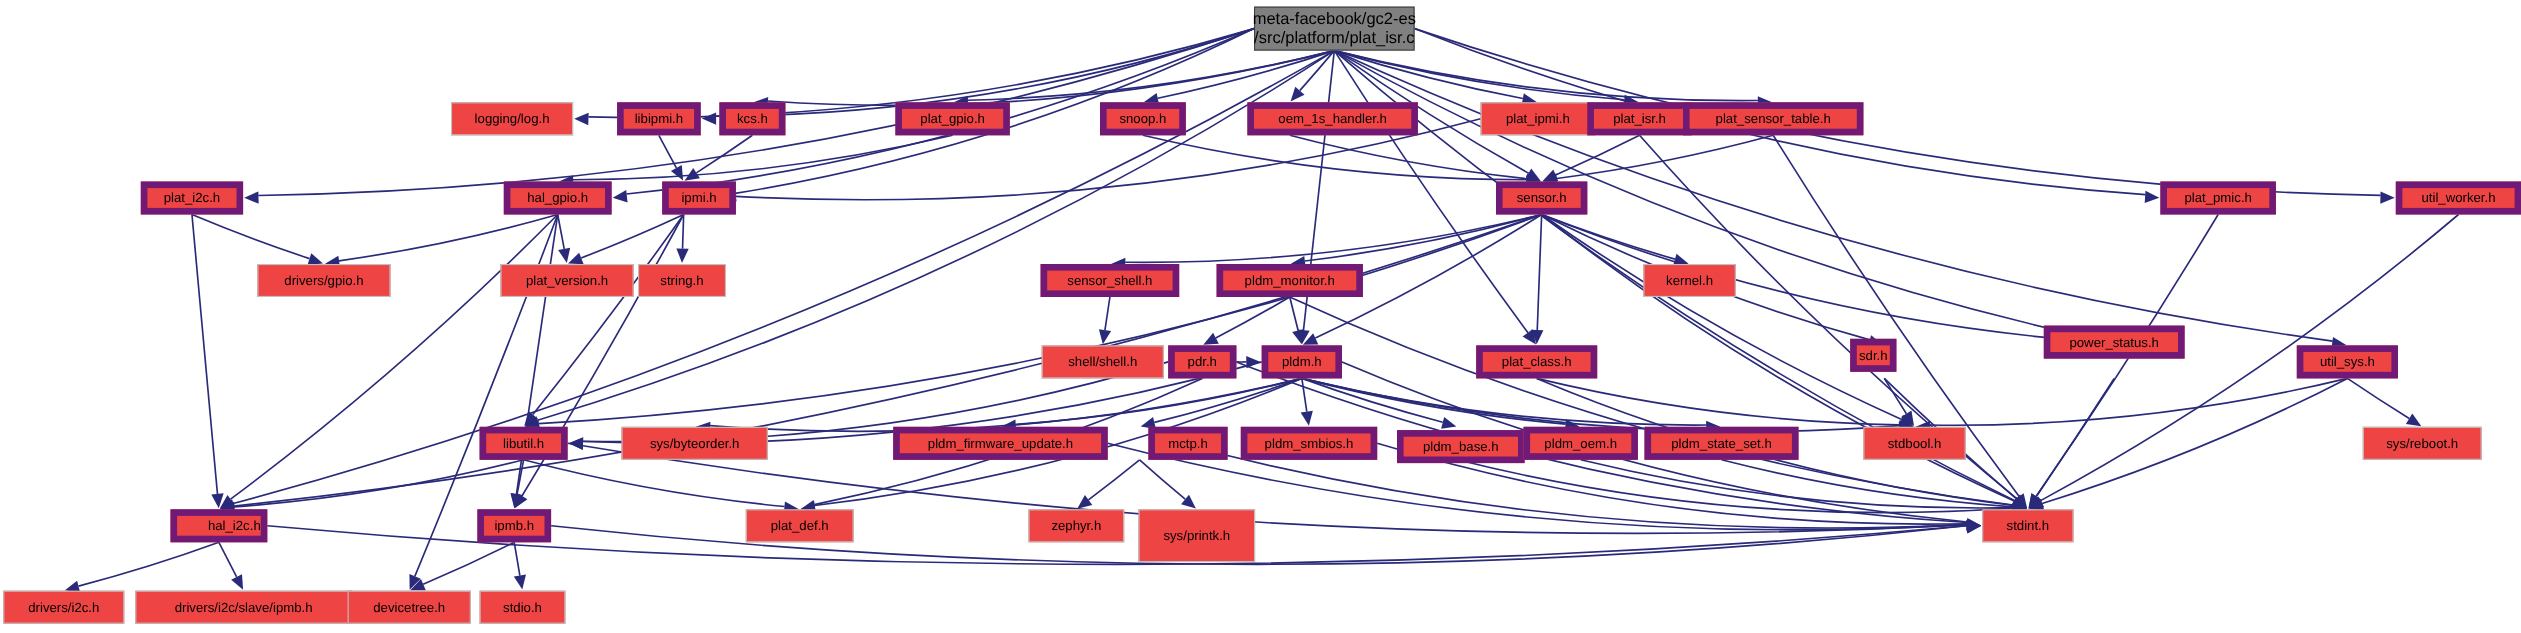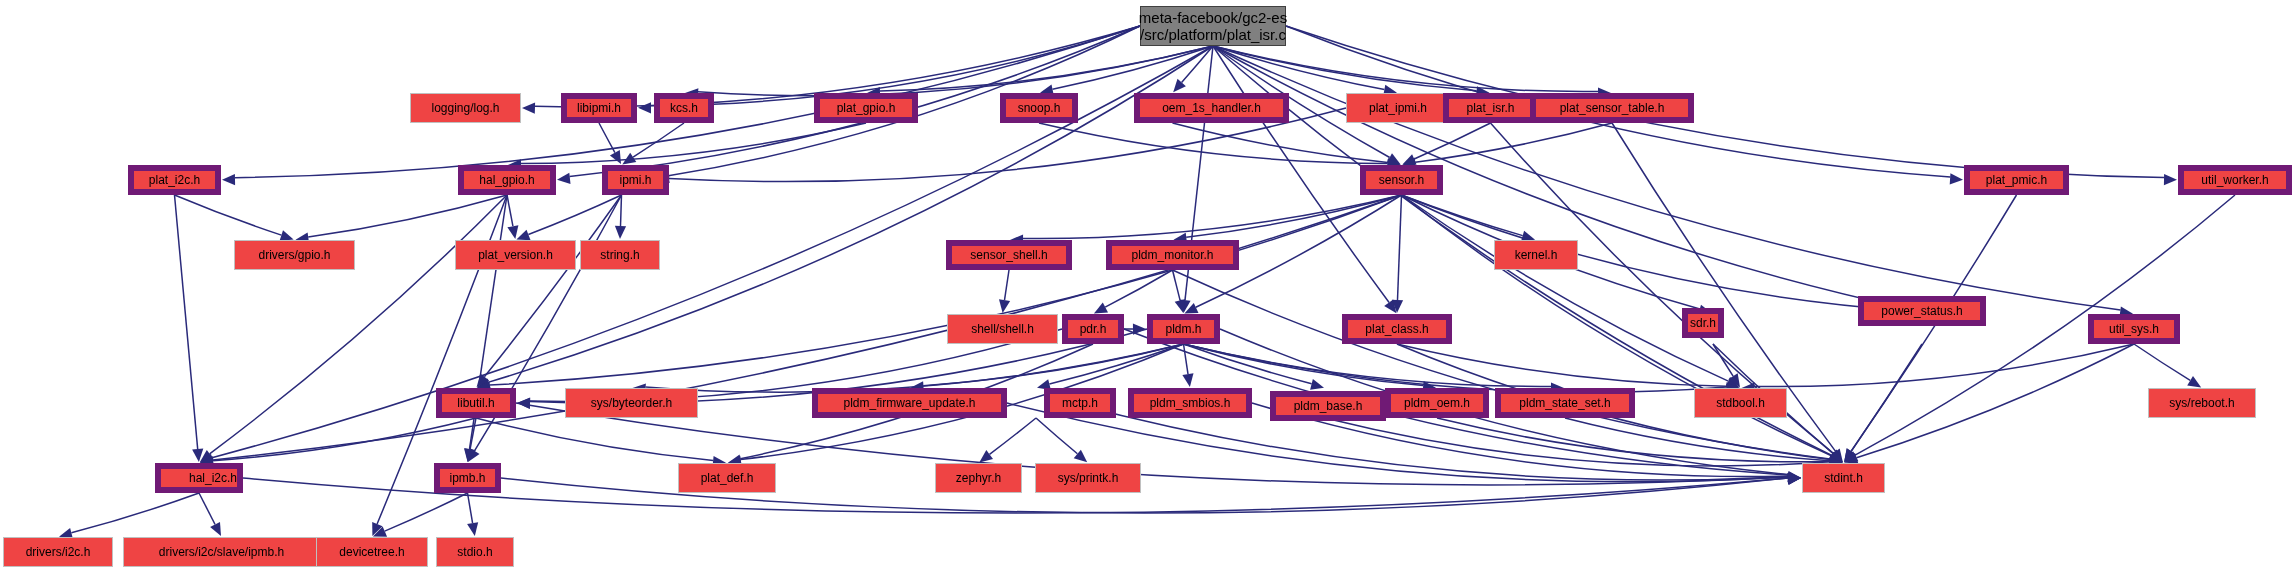--- a/index.html
+++ b/index.html
@@ -349,21 +349,21 @@
       </div>
       <div class="node hdr" style="left: 434px; top: 463px; width: 67px; height: 30px;">
         <span>ipmb.h</span>
       </div>
       <div class="node sys" style="left: 678px; top: 463px; width: 98px; height: 30px;">
         <span>plat_def.h</span>
       </div>
       <div class="node sys" style="left: 935px; top: 463px; width: 87px; height: 30px;">
         <span>zephyr.h</span>
       </div>
-      <div class="node sys" style="left: 1035px; top: 463px; width: 106px; height: 30px;">
+      <div class="node sys" style="left: 1035px; top: 463px; width: 106px; height: 48px;">
         <span>sys/printk.h</span>
       </div>
       <div class="node sys" style="left: 1802px; top: 463px; width: 83px; height: 30px;">
         <span>stdint.h</span>
       </div>
       <div class="node sys" style="left: 3px; top: 537px; width: 110px; height: 30px;">
         <span>drivers/i2c.h</span>
       </div>
       <div class="node sys" style="left: 123px; top: 537px; width: 197px; height: 30px;">
         <span>drivers/i2c/slave/ipmb.h</span>

